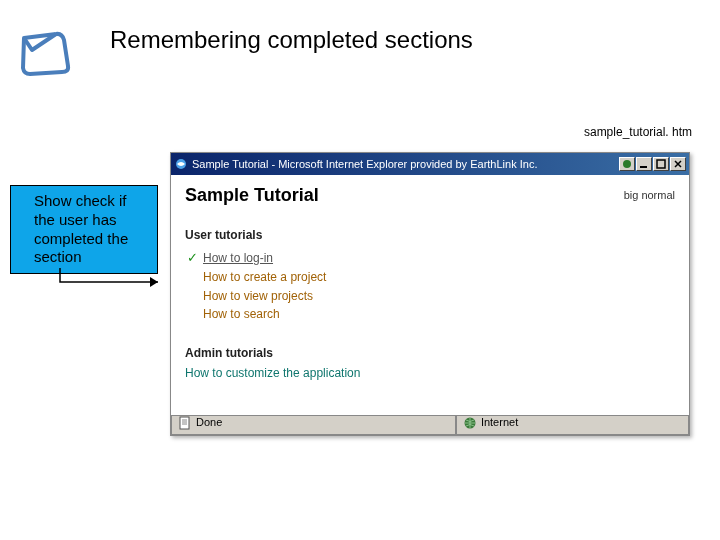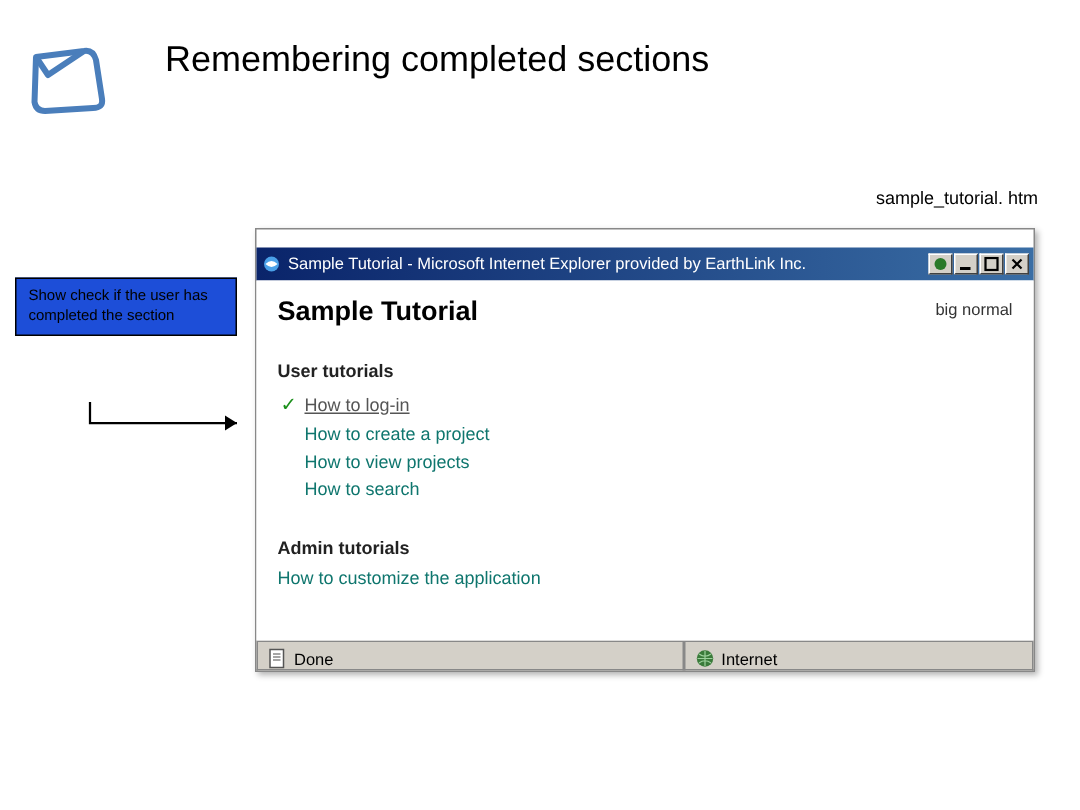--- a/index.html
+++ b/index.html
@@ -34,24 +34,24 @@
     top: 125px;
     font-size: 12px;
     color: #000;
   }
   .callout-box {
     position: absolute;
     left: 10px;
     top: 185px;
     width: 148px;
     border: 1px solid #000;
-    padding: 6px 8px;
-    font-size: 10px;
+    padding: 6px 23px;
+    font-size: 15px;
     line-height: 1.25;
-    background: #1d4ed8;
+    background: #0ea5e9;
   }
   .callout-arrow {
     position: absolute;
     left: 50px;
     top: 266px;
     width: 120px;
     height: 30px;
   }
   .browser {
     position: absolute;
@@ -61,21 +61,20 @@
     border: 1px solid #888;
     background: #fff;
     box-shadow: 2px 2px 4px rgba(0,0,0,0.3);
   }
   .titlebar {
     height: 22px;
     background: linear-gradient(to right, #0a246a, #3a6ea5);
     display: flex;
     align-items: center;
     padding: 0 3px;
-    margin-top: 12px;
   }
   .titlebar-icon {
     width: 14px;
     height: 14px;
     margin-right: 4px;
     display: flex;
     align-items: center;
     justify-content: center;
   }
   .titlebar-text {
@@ -150,41 +149,41 @@
   }
   .nocheck {
     width: 16px;
     display: inline-block;
   }
   .tut-link {
     color: #555;
     text-decoration: underline;
   }
   .tut-text {
-    color: #0f766e;
+    color: #a16207;
   }
   .admin-text {
     font-size: 12px;
     font-family: Arial, sans-serif;
     color: #0f766e;
   }
   .statusbar {
     height: 20px;
     background: #d4d0c8;
     border-top: 1px solid #888;
     display: flex;
     font-size: 11px;
     align-items: center;
   }
   .status-cell {
     border: 1px solid #888;
     border-top: none;
     height: 100%;
     display: flex;
-    align-items: flex-end;
+    align-items: flex-start;
     padding: 0 6px;
     gap: 4px;
   }
   .status-left { flex: 0 0 55%; }
   .status-right { flex: 1; }
   .mini-icon {
     width: 14px;
     height: 14px;
   }
 </style>

